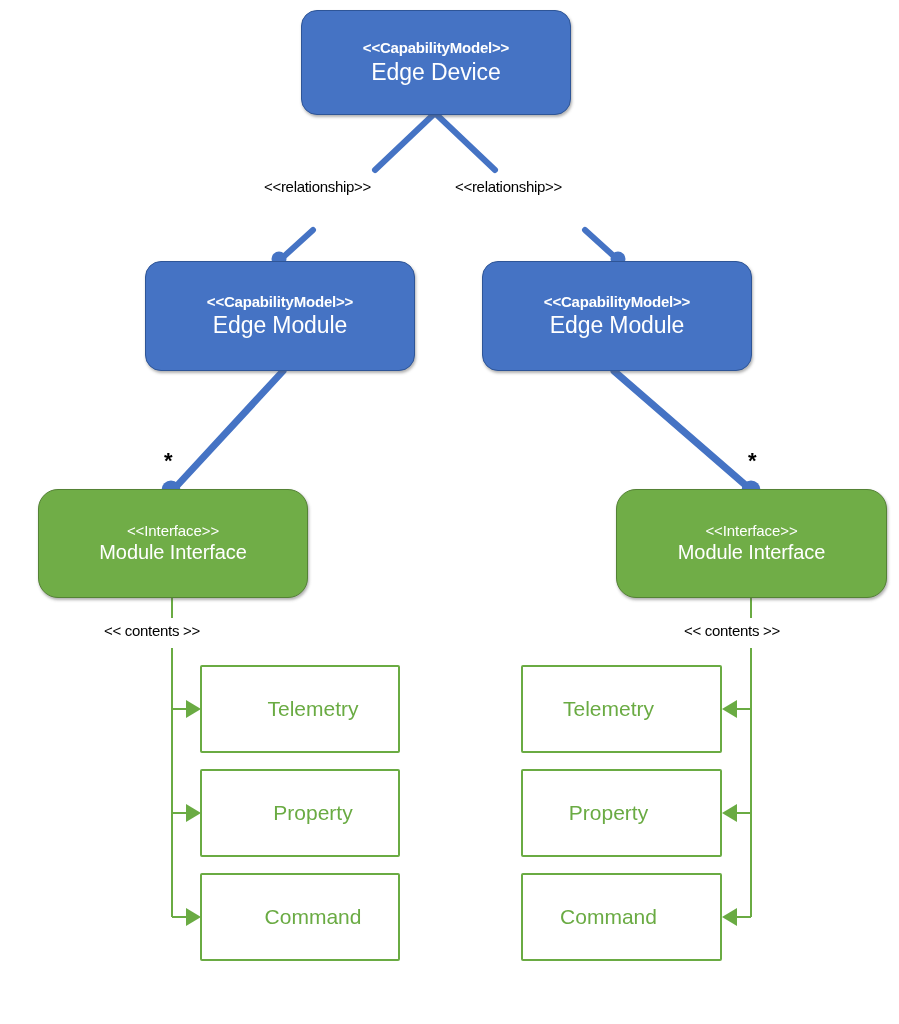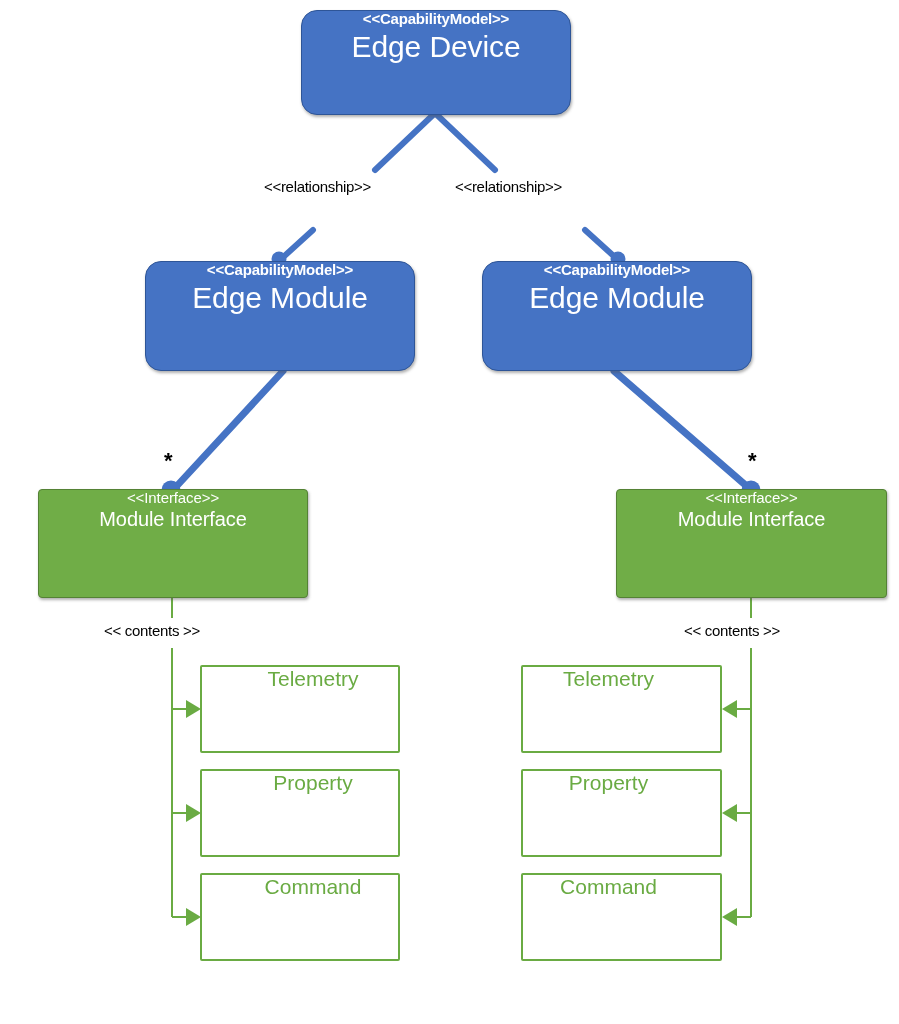--- a/index.html
+++ b/index.html
@@ -27,51 +27,51 @@
     height: 1024px;
     pointer-events: none;
   }
 
   
   .node {
     position: absolute;
     display: flex;
     flex-direction: column;
     align-items: center;
-    justify-content: flex-start;
+    justify-content: center;
     text-align: center;
     z-index: 3;
   }
 
   
   .node.blue {
     background: #4573c4;
     border: 1px solid #2e5597;
     border-radius: 16px;
     box-shadow: 1px 2px 3px rgba(80, 80, 80, 0.45);
     color: #ffffff;
   }
   .node.blue .stereo {
     font-size: 15px;
     font-weight: bold;
     line-height: 1.1;
     letter-spacing: -0.2px;
   }
   .node.blue .title {
-    font-size: 30px;
+    font-size: 23px;
     line-height: 1.15;
     margin-top: 2px;
     letter-spacing: -0.1px;
   }
 
   
   .node.green {
     background: #70ad47;
     border: 1px solid #548235;
-    border-radius: 4px;
+    border-radius: 20px;
     box-shadow: 1px 2px 3px rgba(80, 80, 80, 0.45);
     color: #ffffff;
   }
   .node.green .stereo {
     font-size: 15px;
     line-height: 1.1;
     letter-spacing: -0.1px;
   }
   .node.green .title {
     font-size: 20px;

